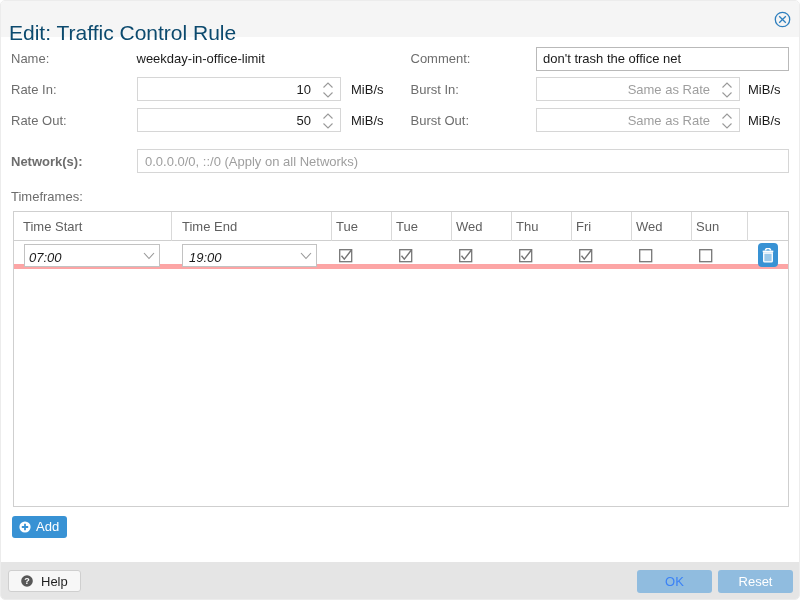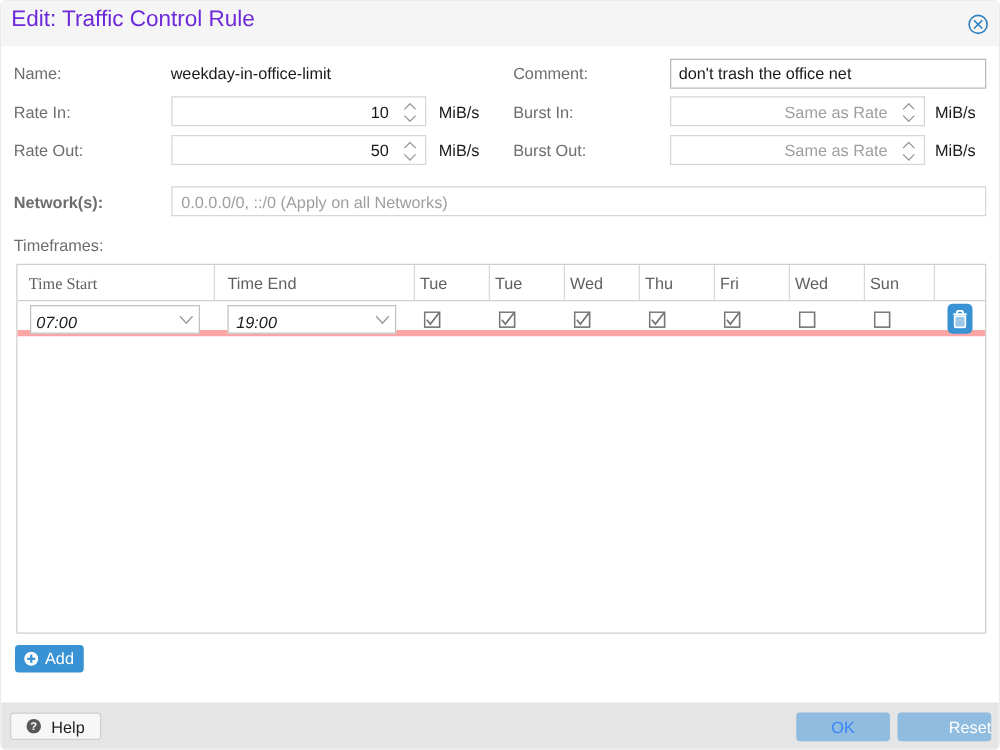--- a/index.html
+++ b/index.html
@@ -2,21 +2,21 @@
 <html><head>
 <meta charset="utf-8">
 <style>
   html,body{margin:0;padding:0;background:#fff;}
   *{box-sizing:border-box;}
   #win{position:relative;width:800px;height:600px;font-family:"Liberation Sans",sans-serif;
        font-size:13px;color:#1a1a1a;border:1px solid #ececec;border-radius:5px;overflow:hidden;background:#fff;}
   .abs{position:absolute;}
   .txt{position:absolute;white-space:nowrap;line-height:15px;}
   #titlebar{left:0;top:0;width:100%;height:36px;background:#f5f5f5;}
-  #title{left:8px;top:6px;font-size:18px;line-height:17px;color:#6d28d9;}
+  #title{left:8px;top:23px;font-size:21px;line-height:17px;color:#0c4a6e;}
   .lbl{color:#6d6d6d;}
   .field{position:absolute;background:#fff;border:1px solid #d6d6d6;}
   .ph{color:#9e9e9e;}
   .rt{text-align:right;}
   svg{display:block;}
 </style>
 </head>
 <body>
 <div id="win">
 
@@ -78,21 +78,21 @@
     <div class="abs" style="left:0;top:0;width:774px;height:29px;border-bottom:1px solid #cfcfcf;color:#5f5f5f;">
       <div class="abs" style="left:0;top:0;width:158px;height:29px;border-right:1px solid #d9d9d9;"></div>
       <div class="abs" style="left:158px;top:0;width:160px;height:29px;border-right:1px solid #d9d9d9;"></div>
       <div class="abs" style="left:318px;top:0;width:60px;height:29px;border-right:1px solid #d9d9d9;"></div>
       <div class="abs" style="left:378px;top:0;width:60px;height:29px;border-right:1px solid #d9d9d9;"></div>
       <div class="abs" style="left:438px;top:0;width:60px;height:29px;border-right:1px solid #d9d9d9;"></div>
       <div class="abs" style="left:498px;top:0;width:60px;height:29px;border-right:1px solid #d9d9d9;"></div>
       <div class="abs" style="left:558px;top:0;width:60px;height:29px;border-right:1px solid #d9d9d9;"></div>
       <div class="abs" style="left:618px;top:0;width:60px;height:29px;border-right:1px solid #d9d9d9;"></div>
       <div class="abs" style="left:678px;top:0;width:56px;height:29px;border-right:1px solid #d9d9d9;"></div>
-      <div class="txt" style="left:9px;top:6.5px;font-family:Liberation Serif, serif;">Time Start</div>
+      <div class="txt" style="left:9px;top:6.5px;">Time Start</div>
       <div class="txt" style="left:168px;top:6.5px;text-align:center;">Time End</div>
       <div class="txt" style="left:322px;top:6.5px;">Tue</div>
       <div class="txt" style="left:382px;top:6.5px;">Tue</div>
       <div class="txt" style="left:442px;top:6.5px;">Wed</div>
       <div class="txt" style="left:502px;top:6.5px;">Thu</div>
       <div class="txt" style="left:562px;top:6.5px;">Fri</div>
       <div class="txt" style="left:622px;top:6.5px;">Wed</div>
       <div class="txt" style="left:682px;top:6.5px;">Sun</div>
     </div>
 
@@ -156,14 +156,14 @@
   <div class="abs" style="left:0;top:561px;width:100%;height:39px;background:#e5e5e5;"></div>
   <div class="abs" style="left:7px;top:569px;width:73px;height:22px;background:#f7f7f7;border:1px solid #cfcfcf;border-radius:3px;"></div>
   <svg class="abs" style="left:20px;top:574px" width="12" height="12" viewBox="0 0 12 12">
     <circle cx="6" cy="6" r="5.8" fill="#575757"></circle>
     <text x="6" y="9" text-anchor="middle" font-family="Liberation Sans,sans-serif" font-size="9" font-weight="bold" fill="#fff">?</text>
   </svg>
   <div class="txt" style="left:40px;top:573px;color:#1f1f1f;">Help</div>
   <div class="abs" style="left:636px;top:569px;width:75px;height:23px;background:#90bcdf;border-radius:3px;"></div>
   <div class="txt" style="left:636px;top:573px;width:75px;text-align:center;color:#3b82f6;">OK</div>
   <div class="abs" style="left:717px;top:569px;width:75px;height:23px;background:#90bcdf;border-radius:3px;"></div>
-  <div class="txt" style="left:717px;top:573px;width:75px;text-align:right;color:#fff;">Reset</div>
+  <div class="txt" style="left:717px;top:573px;width:75px;text-align:center;color:#fff;">Reset</div>
 </div>
 
 </body></html>

